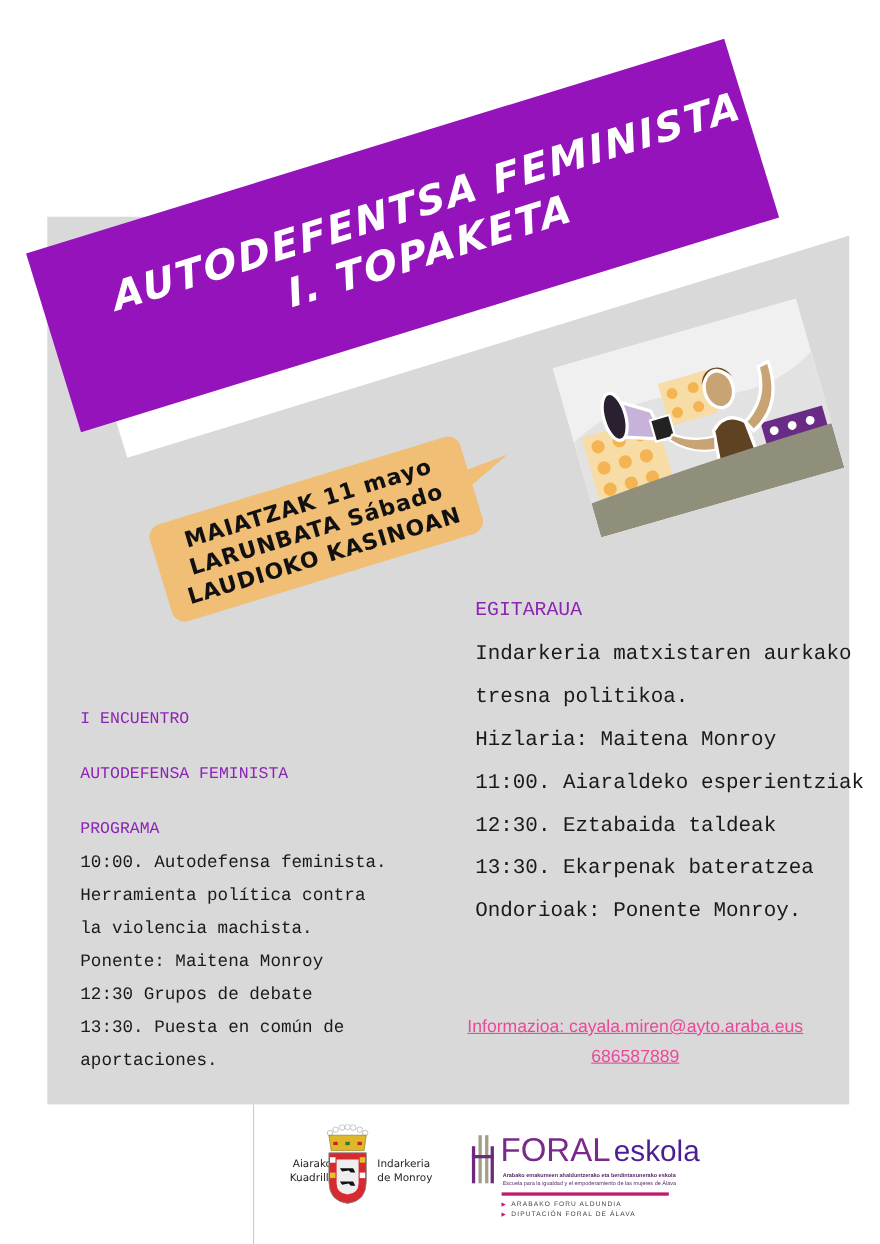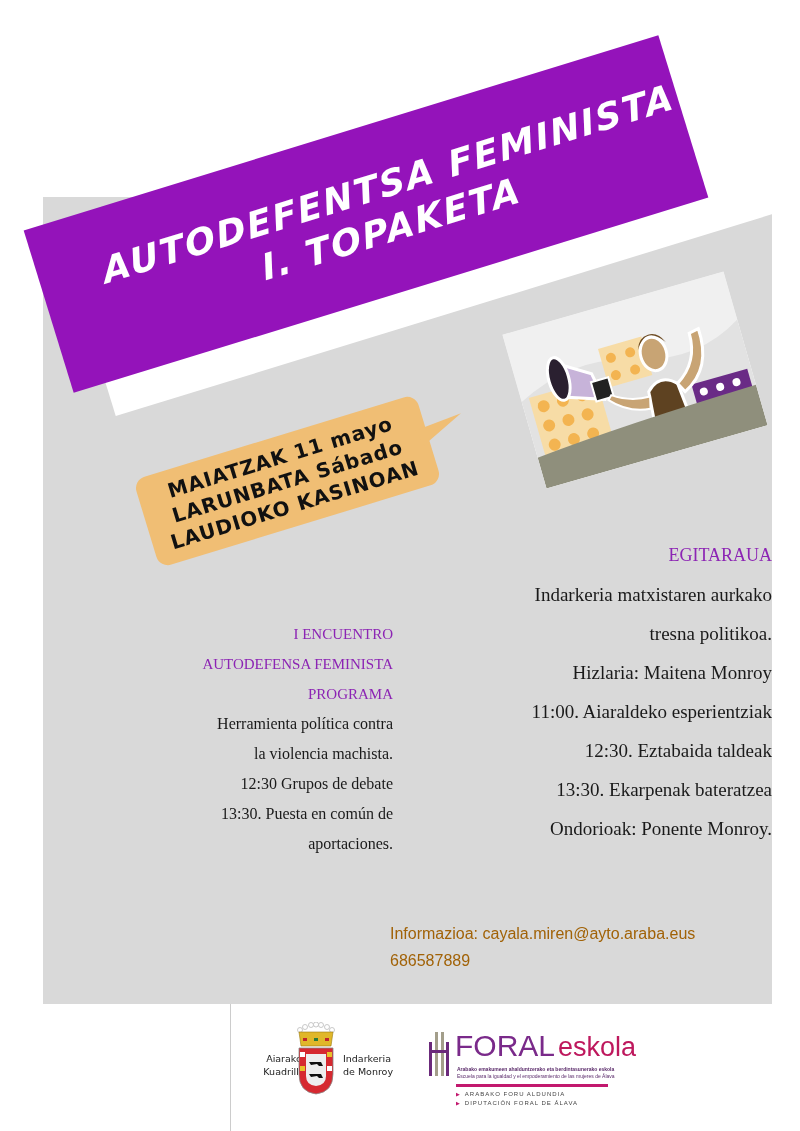--- a/index.html
+++ b/index.html
@@ -67,34 +67,34 @@
     font-weight: bold;
     font-size: 20px;
     line-height: 25px;
     color: #111111;
     letter-spacing: 1px;
     white-space: nowrap;
   }
 
   .col {
     position: absolute;
-    font-family: Liberation Serif, serif;
+    font-family: Liberation Mono, monospace;
     color: #1a1a1a;
-    text-align: right;
   }
   .col-left { left: 73px; top: 619px; width: 320px; font-size: 16px; line-height: 30px; }
-  .col-left .hd { color: #8c24b4; font-size: 15px; }
+  .col-left .hd { color: #8c24b4; font-size: 15px; margin-top: 20px; }
   .col-right { left: 432px; top: 536px; width: 340px; font-size: 19px; line-height: 39px; }
   .col-right .hd { color: #8c24b4; font-size: 18px; }
   .line { white-space: nowrap; }
 
   .info {
     position: absolute; left: 390px; top: 920px; width: 375px;
+    text-align: center;
     font-family: "Liberation Sans", sans-serif;
-    color: #a16207; font-size: 16px; line-height: 27px;
+    color: #ec4899; font-size: 16px; line-height: 27px; text-decoration: underline;
   }
 
   .divider-v {
     position: absolute; left: 230px; top: 1004px; width: 1px; height: 127px;
     background: #cccccc;
   }
   .ayala-logo { position: absolute; left: 245px; top: 1018px; width: 160px; height: 80px; }
   .ayala-left, .ayala-right {
     position: absolute; top: 34px;
     font-family: "DejaVu Sans", sans-serif; font-size: 9.5px; line-height: 13px; color: #222;
@@ -102,21 +102,21 @@
   .ayala-left { left: 17px; text-align: center; width: 44px; }
   .ayala-right { left: 98px; text-align: left; }
   .crest { position: absolute; left: 50px; top: 4px; width: 42px; height: 74px; }
 
   .laia-logo { position: absolute; left: 425px; top: 1024px; width: 200px; height: 90px; }
   .laia-name {
     position: absolute; left: 30px; top: 6px;
     font-family: "Liberation Sans", sans-serif; font-size: 30px; color: #7a2a8a; letter-spacing: 0px;
     line-height: 32px; white-space: nowrap;
   }
-  .laia-name .sub { color: #be185d; font-size: 27px; margin-left: 3px; }
+  .laia-name .sub { color: #4c1d95; font-size: 27px; margin-left: 3px; }
   .laia-tag {
     position: absolute; left: 32px; font-family: "Liberation Sans", sans-serif; font-size: 5px;
     color: #5a2a6a; white-space: nowrap; line-height: 7px;
   }
   .laia-tag.t1 { top: 42px; font-weight: bold; }
   .laia-tag.t2 { top: 49px; }
   .laia-rule { position: absolute; left: 31px; top: 60px; width: 152px; height: 3px; background: #c2186e; }
   .laia-sub {
     position: absolute; left: 31px; font-family: "Liberation Sans", sans-serif; font-size: 6px;
     color: #444; white-space: nowrap; letter-spacing: 1px;
@@ -197,22 +197,24 @@
   <div class="line">11:00. Aiaraldeko esperientziak</div>
   <div class="line">12:30. Eztabaida taldeak</div>
   <div class="line">13:30. Ekarpenak bateratzea</div>
   <div class="line">Ondorioak: Ponente Monroy.</div>
 </div>
 
 <div class="col col-left">
   <div class="line hd">I ENCUENTRO</div>
   <div class="line hd">AUTODEFENSA FEMINISTA</div>
   <div class="line hd">PROGRAMA</div>
+  <div class="line">10:00. Autodefensa feminista.</div>
   <div class="line">Herramienta política contra</div>
   <div class="line">la violencia machista.</div>
+  <div class="line">Ponente: Maitena Monroy</div>
   <div class="line">12:30 Grupos de debate</div>
   <div class="line">13:30. Puesta en común de</div>
   <div class="line">aportaciones.</div>
 </div>
 
 <div class="info">
   <div>Informazioa: cayala.miren@ayto.araba.eus</div>
   <div>686587889</div>
 </div>
 

